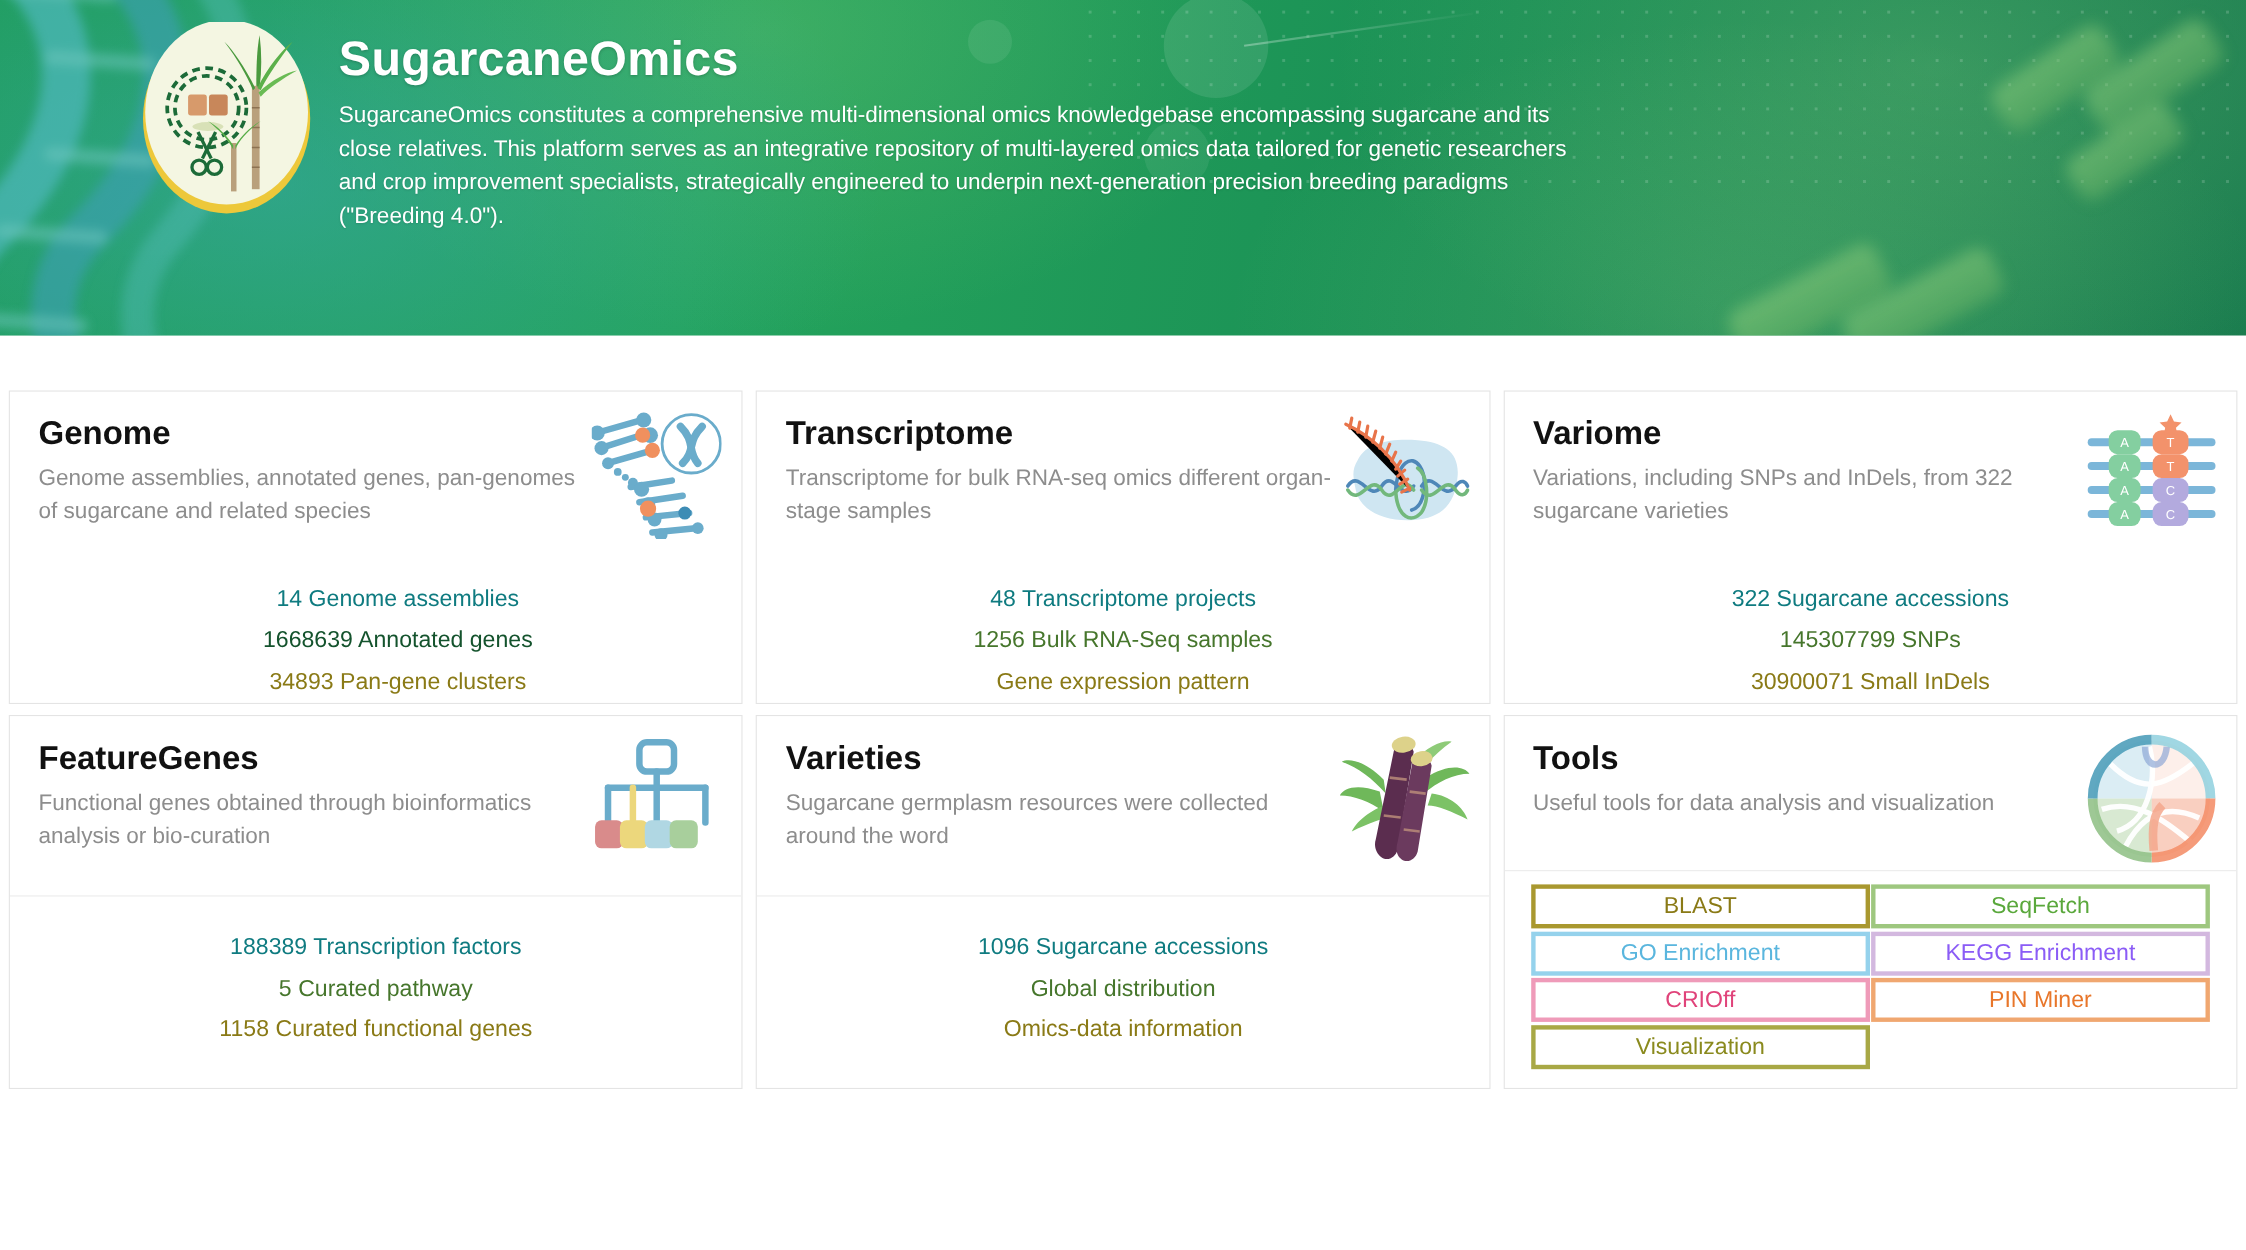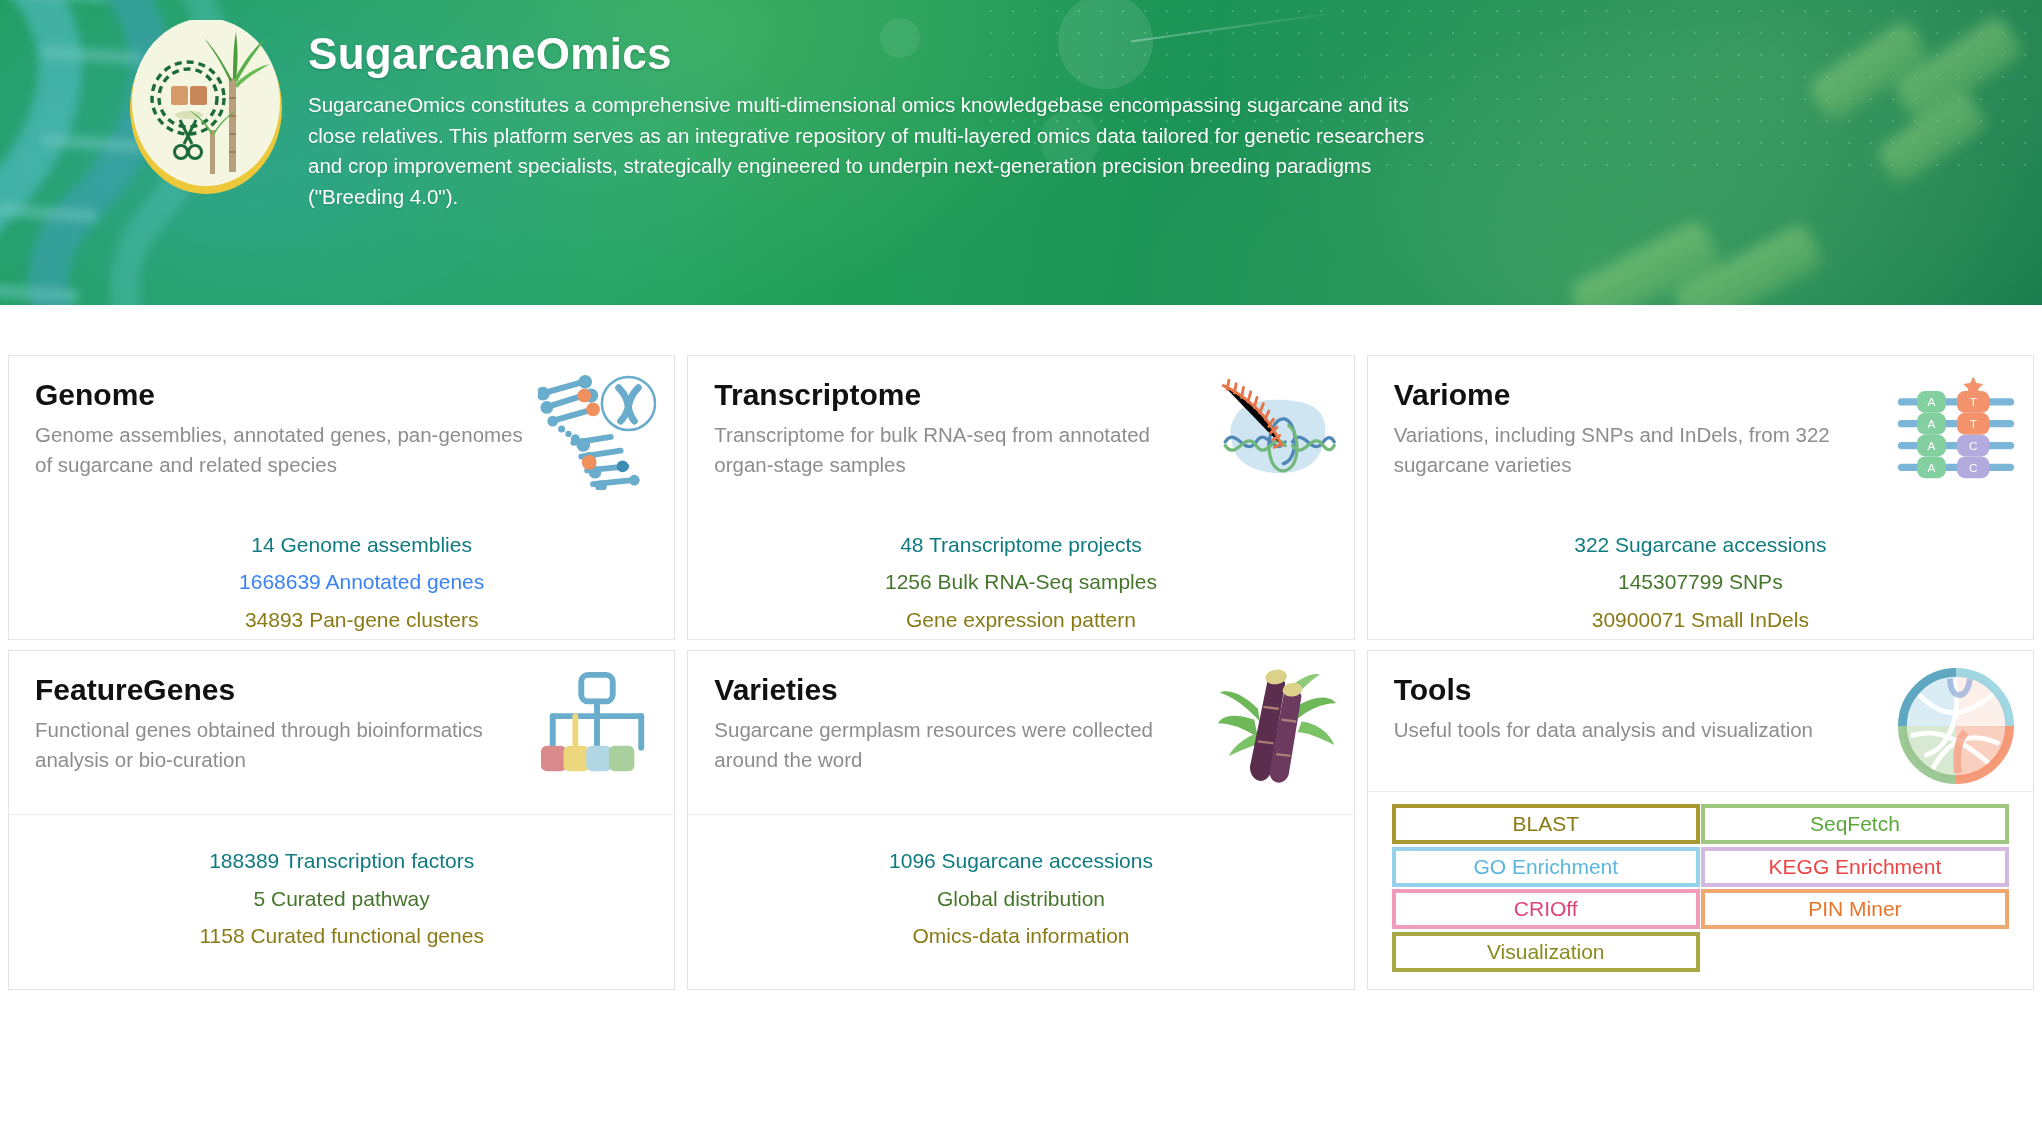--- a/index.html
+++ b/index.html
@@ -271,29 +271,29 @@
         <circle cx="92" cy="32" r="27" fill="none" stroke="#6aaccb" stroke-width="2.6"></circle>
         <g stroke="#6aaccb" stroke-width="7" stroke-linecap="round">
           <path d="M82,16 C96,30 88,38 98,50"></path>
           <path d="M102,16 C88,30 96,38 84,50"></path>
         </g>
       </svg>
     </div>
     <div class="card-divider"></div>
     <div class="card-stats stats-shift-right">
       <div class="stat stat-0" style="color: rgb(15, 123, 128);">14 Genome assemblies</div>
-      <div class="stat stat-1" style="color: #3b82f6; text-align: right;">1668639 Annotated genes</div>
+      <div class="stat stat-1" style="color: #14532d; text-align: right;">1668639 Annotated genes</div>
       <div class="stat stat-2" style="color: rgb(138, 122, 22);">34893 Pan-gene clusters</div>
     </div>
   </div>
 
   <div class="card row1">
     <div class="card-top">
       <div class="card-title">Transcriptome</div>
-      <div class="card-desc">Transcriptome for bulk RNA-seq from annotated organ-stage samples</div>
+      <div class="card-desc">Transcriptome for bulk RNA-seq omics different organ-stage samples</div>
       <svg class="card-icon" viewBox="0 0 130 120">
         <path d="M18,46 C26,28 52,24 78,26 C104,28 120,38 118,62 C116,88 104,104 74,106 C44,108 20,96 16,76 C13,62 12,56 18,46 Z" fill="#cfe6f2"></path>
         <g stroke="#4e87b8" stroke-width="3.6" fill="none" stroke-linecap="round">
           <path d="M8,72 C20,54 30,90 42,72 C54,54 62,90 74,72"></path>
           <path d="M56,76 C58,48 72,40 80,52 C88,64 86,92 72,96"></path>
           <path d="M82,72 C94,54 104,90 116,72 C122,64 126,68 128,72"></path>
         </g>
         <g stroke="#72b87c" stroke-width="3.6" fill="none" stroke-linecap="round">
           <path d="M8,76 C20,94 30,58 42,76 C54,94 62,58 74,76"></path>
           <path d="M56,78 C58,104 72,110 82,98 C90,86 88,60 78,54"></path>
@@ -467,20 +467,20 @@
           <path d="M60,114.5 A54.5,54.5 0 0 1 5.5,60" stroke="#94c28a" opacity=".9"></path>
           <path d="M5.5,60 A54.5,54.5 0 0 1 60,5.5" stroke="#4f9fba" opacity=".9"></path>
         </g>
       </svg>
     </div>
     <div class="card-divider"></div>
     <div class="tools-grid">
       <div class="tool-btn" style="color: rgb(138, 122, 22); border-color: rgb(169, 152, 47);">BLAST</div>
       <div class="tool-btn" style="color: rgb(90, 168, 60); border-color: rgb(158, 199, 127);">SeqFetch</div>
       <div class="tool-btn" style="color: rgb(90, 182, 222); border-color: rgb(149, 210, 236);">GO Enrichment</div>
-      <div class="tool-btn" style="color: #ef4444; border-color: rgb(211, 184, 223);">KEGG Enrichment</div>
+      <div class="tool-btn" style="color: #8b5cf6; border-color: rgb(211, 184, 223);">KEGG Enrichment</div>
       <div class="tool-btn" style="color: rgb(224, 67, 122); border-color: rgb(239, 155, 185);">CRIOff</div>
       <div class="tool-btn" style="color: rgb(232, 118, 42); border-color: rgb(240, 167, 112);">PIN Miner</div>
       <div class="tool-btn" style="color: rgb(138, 138, 30); border-color: rgb(168, 168, 69);">Visualization</div>
     </div>
   </div>
 
 </div>
 
 </body></html>

